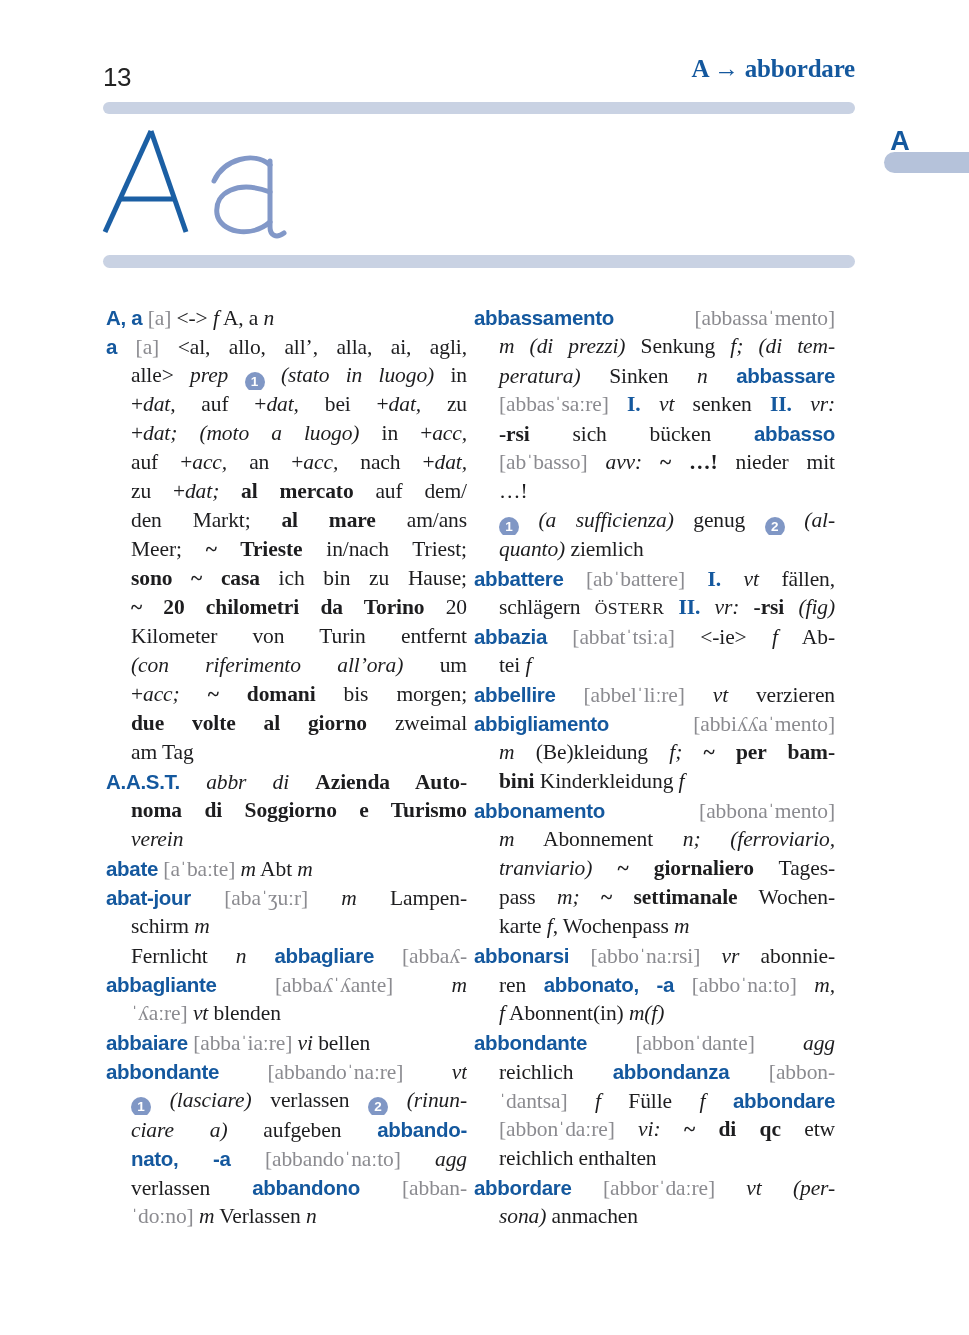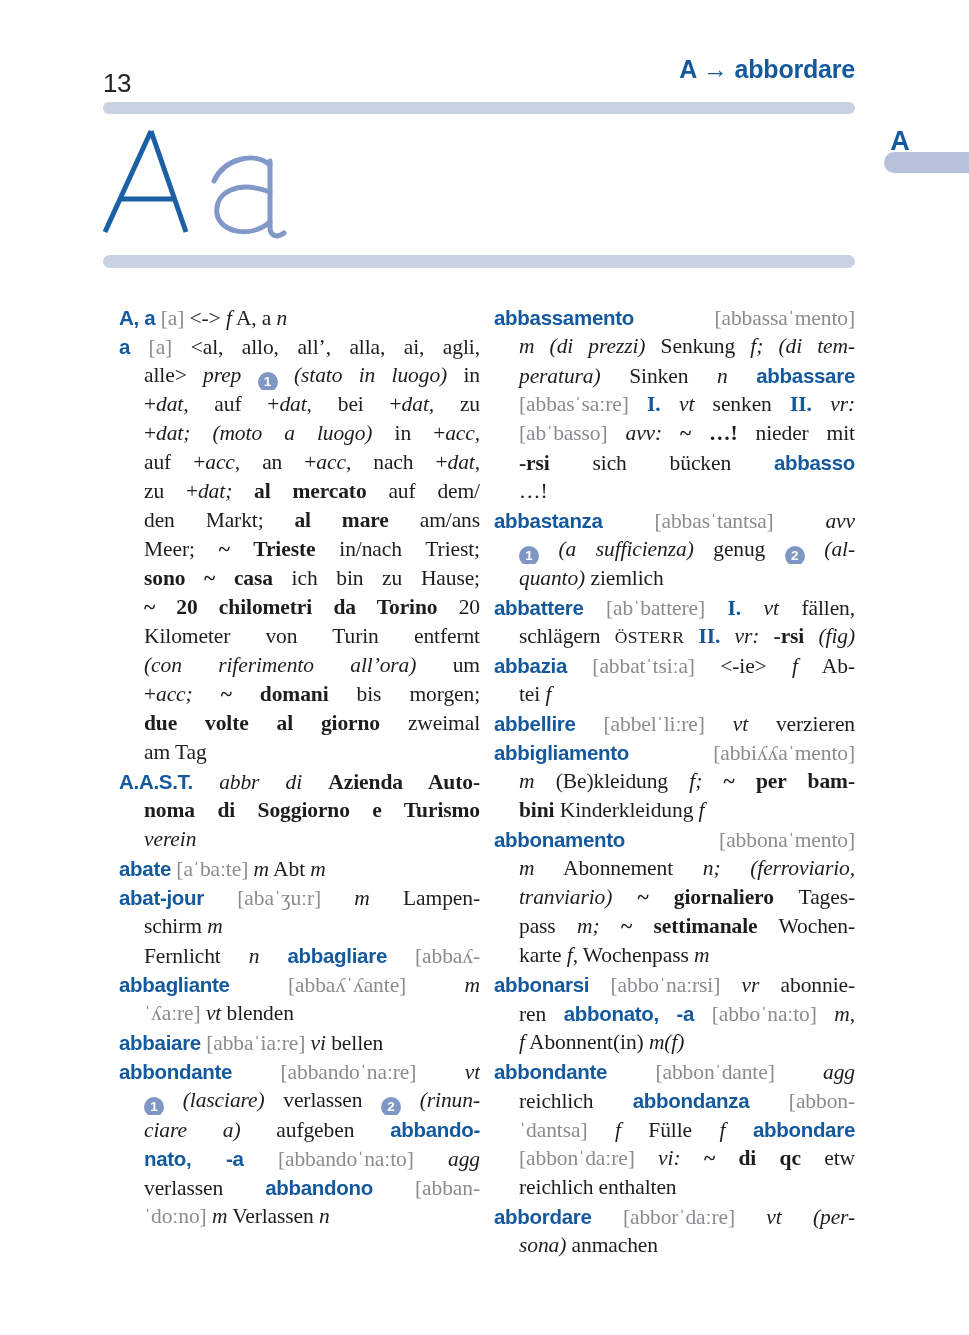--- a/index.html
+++ b/index.html
@@ -2,48 +2,48 @@
 <html><head>
 <meta charset="utf-8">
 <style>
   html,body{margin:0;padding:0;background:#ffffff;}
   .page{
     position:relative;width:969px;height:1335px;background:#ffffff;
     font-family:"Liberation Serif","DejaVu Serif",serif;color:#1d1d1f;
     overflow:hidden;
   }
   .pagenum{
-    position:absolute;left:103px;top:70px;
+    position:absolute;left:103px;top:64px;
     font-family:"Liberation Sans","DejaVu Sans",sans-serif;
     font-size:26px;color:#232323;line-height:26px;letter-spacing:-0.5px;
   }
   .guide{
     position:absolute;right:114px;top:56px;
-    font-family:Liberation Sans, sans-serif;
+    font-family:Liberation Serif, serif;
     font-size:25px;font-weight:700;color:#14589e;line-height:26px;letter-spacing:-0.2px;
   }
   .bar{position:absolute;left:103px;width:752px;background:#c9d2e3;}
   .bar.top{top:102px;height:12px;border-radius:6px;}
   .bar.bottom{top:255px;height:13px;border-radius:6.5px;}
   .bigletters{position:absolute;left:101px;top:128px;width:215px;height:115px;}
   .tabpill{
     position:absolute;left:884px;top:152px;width:85px;height:21px;
     background:#b5c2da;border-radius:10.5px 0 0 10.5px;
   }
   .tabletter{
     position:absolute;left:884px;top:128px;width:32px;text-align:center;
     font-family:"Liberation Sans","DejaVu Sans",sans-serif;
     font-size:27px;font-weight:700;color:#14589e;line-height:27px;
   }
   .col{
     position:absolute;top:303px;width:361px;
     font-size:21.5px;line-height:29px;letter-spacing:-0.1px;
   }
-  .col.left{left:119px;}
-  .col.right{left:494px;}
+  .col.left{left:106px;}
+  .col.right{left:474px;}
   .line{height:29px;overflow:hidden;white-space:normal;}
   .line.ind{padding-left:25px;}
   .line.just{text-align:justify;text-align-last:justify;}
   .s-i{font-style:italic;}
   .s-b{font-weight:700;}
   .s-hw{
     font-family:"Liberation Sans","DejaVu Sans",sans-serif;
     font-weight:700;color:#14589e;font-size:20.5px;letter-spacing:-0.3px;
   }
   .s-ph{color:#8b8b90;}
@@ -118,24 +118,23 @@
       <div class="line ind just"><span class="s-i">ciare a)</span><span class="s-n"> aufgeben </span><span class="s-hw">abbando-</span></div>
       <div class="line ind just"><span class="s-hw">nato, -a</span><span class="s-n"> </span><span class="s-ph">[abbandoˈnaːto]</span><span class="s-n"> </span><span class="s-i">agg</span></div>
       <div class="line ind just"><span class="s-n">verlassen </span><span class="s-hw">abbandono</span><span class="s-n"> </span><span class="s-ph">[abban-</span></div>
       <div class="line ind"><span class="s-ph">ˈdoːno]</span><span class="s-n"> </span><span class="s-i">m</span><span class="s-n"> Verlassen </span><span class="s-i">n</span></div>
     </div>
   <div class="col right">
       <div class="line just"><span class="s-hw">abbassamento</span><span class="s-n"> </span><span class="s-ph">[abbassaˈmento]</span></div>
       <div class="line ind just"><span class="s-i">m (di prezzi)</span><span class="s-n"> Senkung </span><span class="s-i">f; (di tem-</span></div>
       <div class="line ind just"><span class="s-i">peratura)</span><span class="s-n"> Sinken </span><span class="s-i">n</span><span class="s-n"> </span><span class="s-hw">abbassare</span></div>
       <div class="line ind just"><span class="s-ph">[abbasˈsaːre]</span><span class="s-n"> </span><span class="s-rm">I.</span><span class="s-n"> </span><span class="s-i">vt</span><span class="s-n"> senken </span><span class="s-rm">II.</span><span class="s-n"> </span><span class="s-i">vr:</span></div>
+      <div class="line ind just"><span class="s-b">-rsi</span><span class="s-n"> sich bücken </span><span class="s-hw">abbasso</span></div>
       <div class="line ind just"><span class="s-ph">[abˈbasso]</span><span class="s-n"> </span><span class="s-i">avv:</span><span class="s-n"> </span><span class="s-b">~ …!</span><span class="s-n"> nieder mit</span></div>
-      <div class="line ind just"><span class="s-b">-rsi</span><span class="s-n"> sich bücken </span><span class="s-hw">abbasso</span></div>
       <div class="line ind"><span class="s-n">…!</span></div>
-      <div class="line just"><span class="s-hw">abbastanza</span><span class="s-n"> </span><span class="s-ph">[abbasˈtantsa]</span><span class="s-n"> </span><span class="s-i">avv</span></div>
       <div class="line ind just"><span class="s-c">1</span><span class="s-n"> </span><span class="s-i">(a sufficienza)</span><span class="s-n"> genug </span><span class="s-c">2</span><span class="s-n"> </span><span class="s-i">(al-</span></div>
       <div class="line ind"><span class="s-i">quanto)</span><span class="s-n"> ziemlich</span></div>
       <div class="line just"><span class="s-hw">abbattere</span><span class="s-n"> </span><span class="s-ph">[abˈbattere]</span><span class="s-n"> </span><span class="s-rm">I.</span><span class="s-n"> </span><span class="s-i">vt</span><span class="s-n"> fällen,</span></div>
       <div class="line ind just"><span class="s-n">schlägern </span><span class="s-sc">ÖSTERR</span><span class="s-n"> </span><span class="s-rm">II.</span><span class="s-n"> </span><span class="s-i">vr:</span><span class="s-n"> </span><span class="s-b">-rsi</span><span class="s-n"> </span><span class="s-i">(fig)</span></div>
       <div class="line just"><span class="s-hw">abbazia</span><span class="s-n"> </span><span class="s-ph">[abbatˈtsiːa]</span><span class="s-n"> &lt;-ie&gt; </span><span class="s-i">f</span><span class="s-n"> Ab-</span></div>
       <div class="line ind"><span class="s-n">tei </span><span class="s-i">f</span></div>
       <div class="line just"><span class="s-hw">abbellire</span><span class="s-n"> </span><span class="s-ph">[abbelˈliːre]</span><span class="s-n"> </span><span class="s-i">vt</span><span class="s-n"> verzieren</span></div>
       <div class="line just"><span class="s-hw">abbigliamento</span><span class="s-n"> </span><span class="s-ph">[abbiʎʎaˈmento]</span></div>
       <div class="line ind just"><span class="s-i">m</span><span class="s-n"> (Be)kleidung </span><span class="s-i">f;</span><span class="s-n"> </span><span class="s-b">~ per bam-</span></div>
       <div class="line ind"><span class="s-b">bini</span><span class="s-n"> Kinderkleidung </span><span class="s-i">f</span></div>

